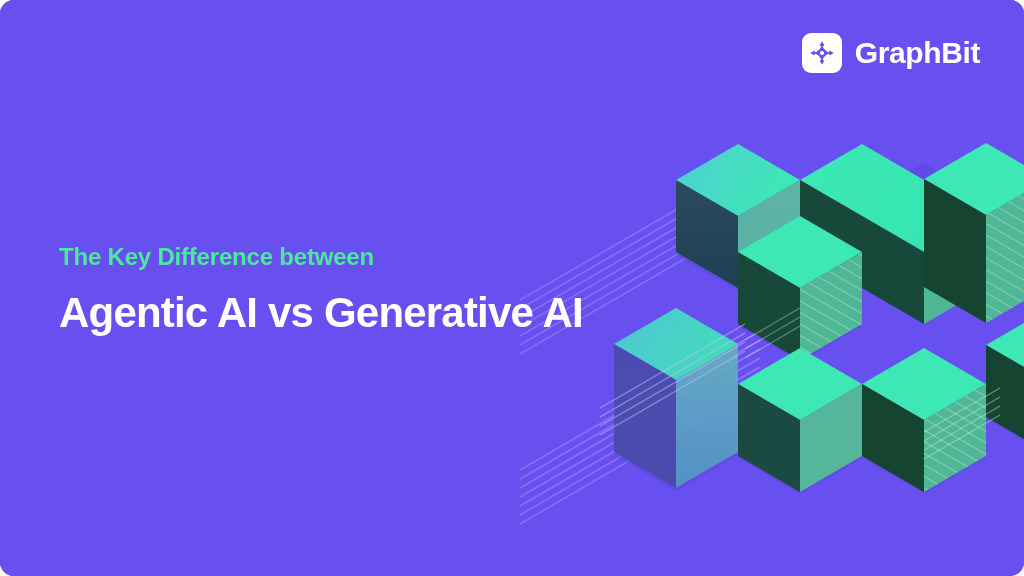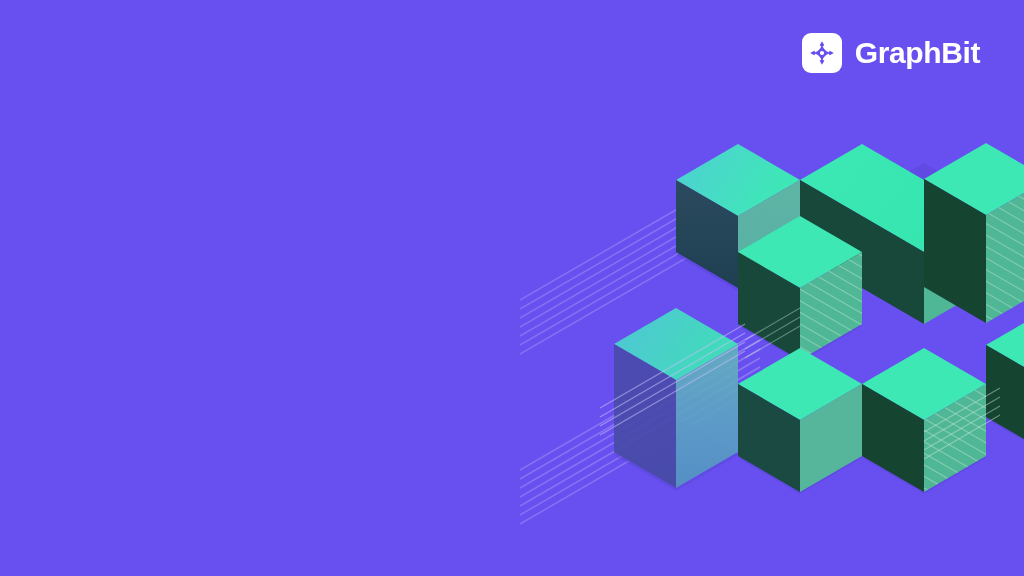--- a/index.html
+++ b/index.html
@@ -68,21 +68,21 @@
     font-size:42px;
     font-weight:bold;
     letter-spacing:-0.8px;
     line-height:1.12;
     white-space:nowrap;
   }
 </style>
 </head>
 <body>
 
-<div id="banner" style="background: rgb(103, 80, 239);">
+<div id="banner" style="background: rgb(103, 80, 239); border-radius: 14px;">
 
   <div id="artwork">
     <svg viewBox="0 0 1024 576" xmlns="http://www.w3.org/2000/svg">
       <defs>
 
         <linearGradient id="gTopTeal" x1="0" y1="0" x2="1" y2="0.35">
           <stop offset="0%" stop-color="#4FCFD4"></stop>
           <stop offset="100%" stop-color="#3DE8B5"></stop>
         </linearGradient>
         <linearGradient id="gTopMint" x1="0" y1="0" x2="1" y2="0.4">
@@ -246,14 +246,18 @@
                  C13.9 8.6 17.4 12.1 21.4 13
                  C17.4 13.9 13.9 17.4 13 21.4
                  C12.1 17.4 8.6 13.9 4.6 13
                  C8.6 12.1 12.1 8.6 13 4.6 Z" fill="#6750EF"></path>
         <circle cx="13" cy="13" r="2.1" fill="#FFFFFF"></circle>
       </svg>
     </div>
     <div id="logo-word" style="color: rgb(255, 255, 255);">GraphBit</div>
   </div>
 
+  <div id="headline-block">
+    <div id="eyebrow" style="color: rgb(77, 232, 160);">The Key Difference between</div>
+    <h1 id="headline" style="color: rgb(255, 255, 255);">Agentic AI vs Generative AI</h1>
+  </div>
 
 </div>
 
 </body></html>

